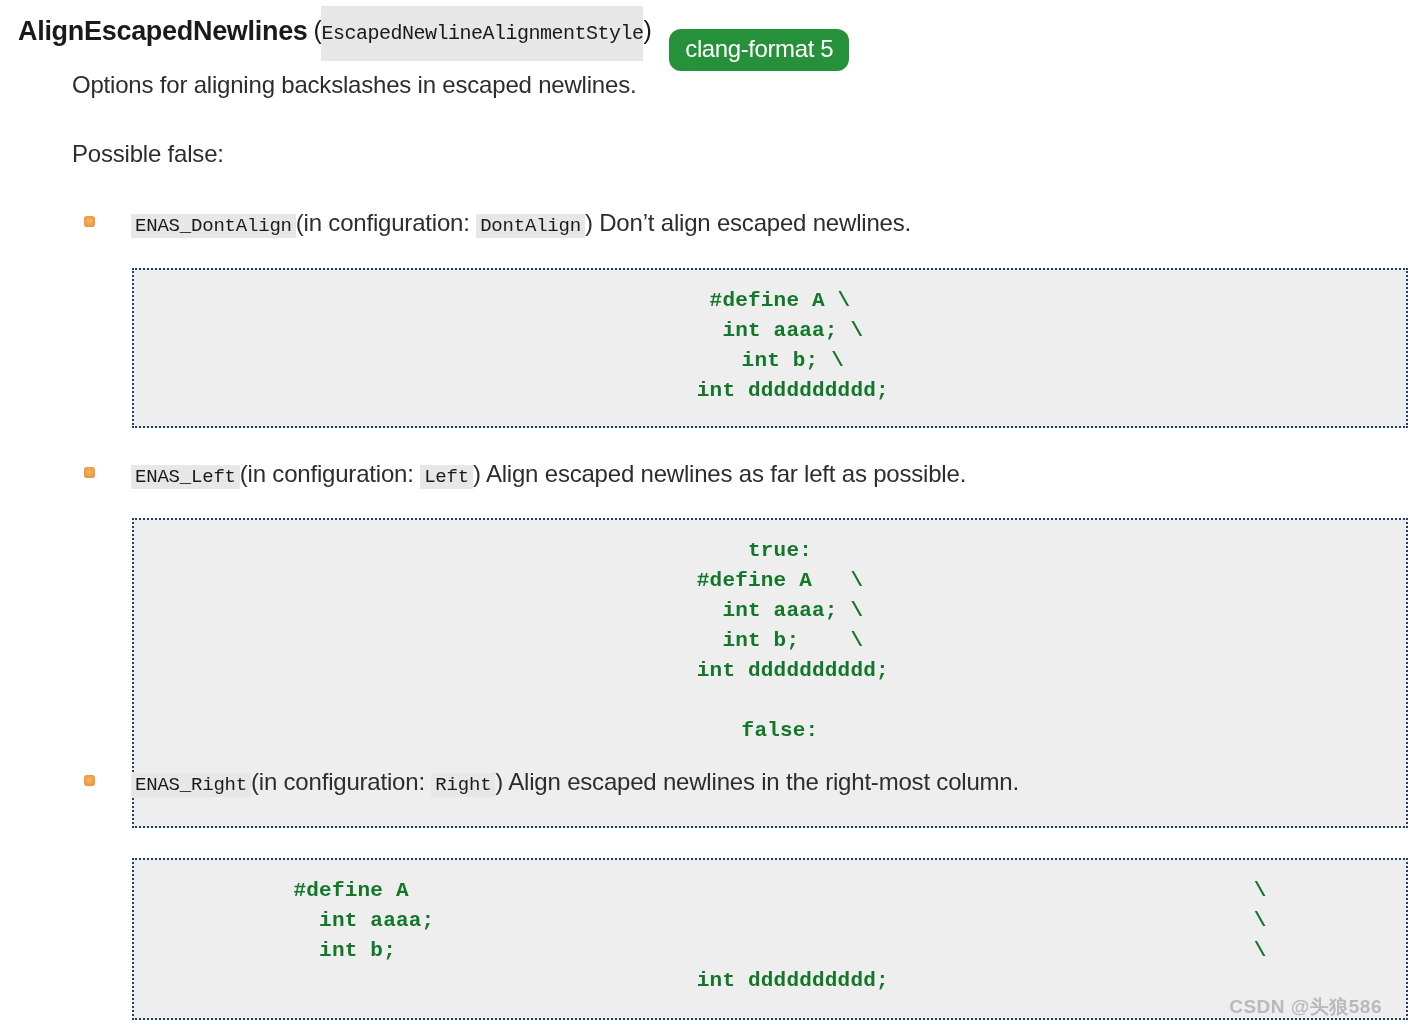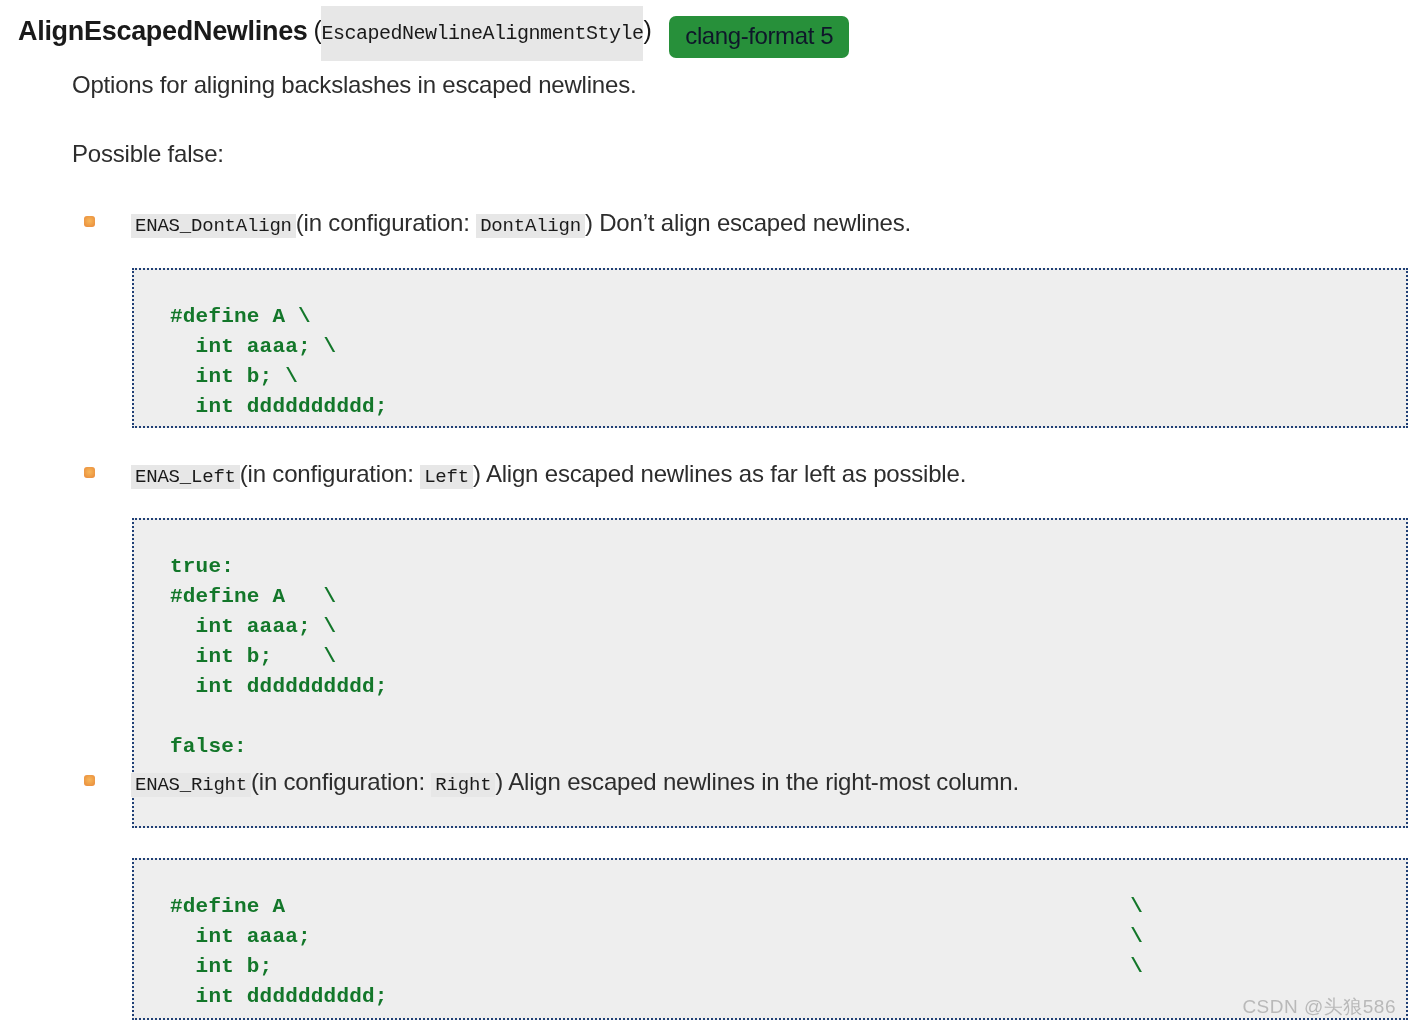--- a/index.html
+++ b/index.html
@@ -39,26 +39,27 @@
   }
   .doc-heading .h-type .tt {
     font-family: "Liberation Mono", "DejaVu Sans Mono", monospace;
     font-size: 20px;
     background: #e7e7e7;
     padding: 16px 0px;
   }
   .badge {
     margin-left: 18px;
     background: #27903a;
-    color: #0f172a;
+    color: #ffffff;
     font-size: 24px;
     line-height: 1;
     padding: 8px 16px 10px 16px;
-    border-radius: 7px;
+    border-radius: 12px;
     letter-spacing: -0.4px;
+    margin-top: 13px;
   }
 
   
   .para {
     position: absolute;
     left: 72px;
     font-size: 24px;
     color: #2d2d2d;
     letter-spacing: -0.2px;
     white-space: nowrap;
@@ -103,39 +104,41 @@
     position: absolute;
     left: 132px;
     right: 0px;
     background: #eeeeee;
     border: 2px dotted #1f3f75;
     box-sizing: border-box;
     padding: 16px 0 16px 20px;
     overflow: hidden;
   }
   .code-block pre {
-    margin: 16px;
+    margin: 0;
     font-family: "Liberation Mono", "DejaVu Sans Mono", monospace;
     font-size: 21px;
     line-height: 30px;
     color: #13772a;
     font-weight: bold;
     white-space: pre;
     letter-spacing: 0.2px;
+    text-align: center;
   }
 
   
   .watermark {
     position: absolute;
-    right: 12px;
+    right: 26px;
     bottom: 8px;
     font-size: 19px;
     color: #b9b9b9;
     letter-spacing: 0.5px;
     font-family: "Liberation Sans", sans-serif;
+    font-weight: bold;
   }
 </style>
 </head>
 <body>
 
 <div class="doc-heading">
   <span class="h-name">AlignEscapedNewlines</span>
   <span class="h-type"><span>(</span><span class="tt">EscapedNewlineAlignmentStyle</span><span>)</span></span>
   <span class="badge">clang-format 5</span>
 </div>

